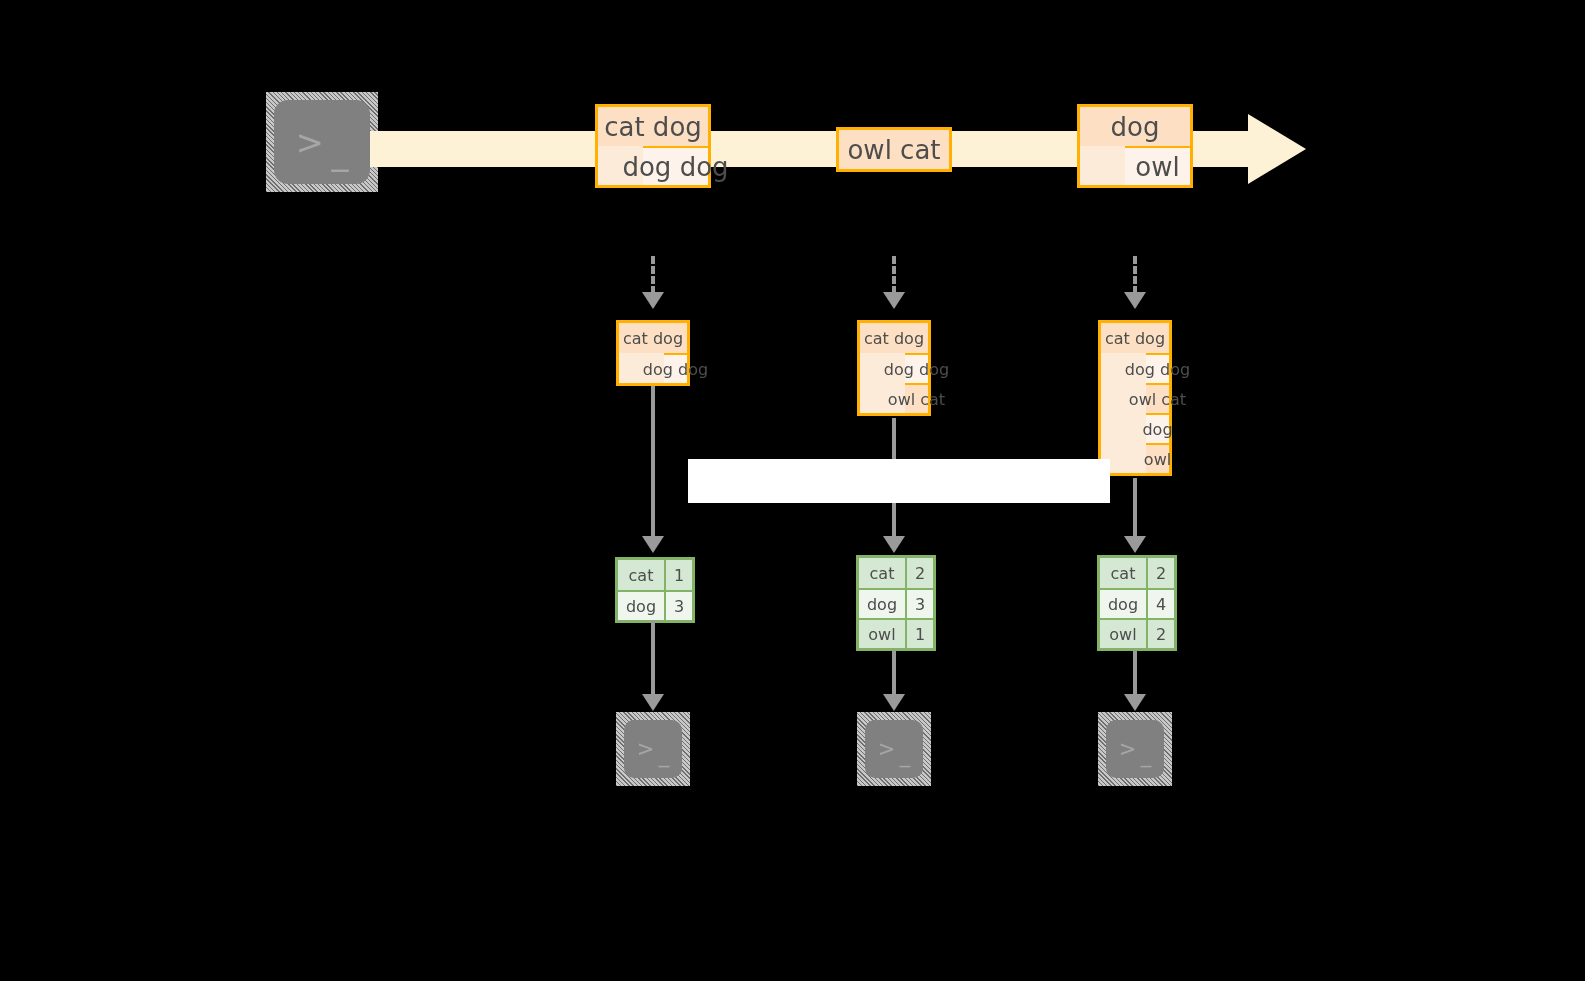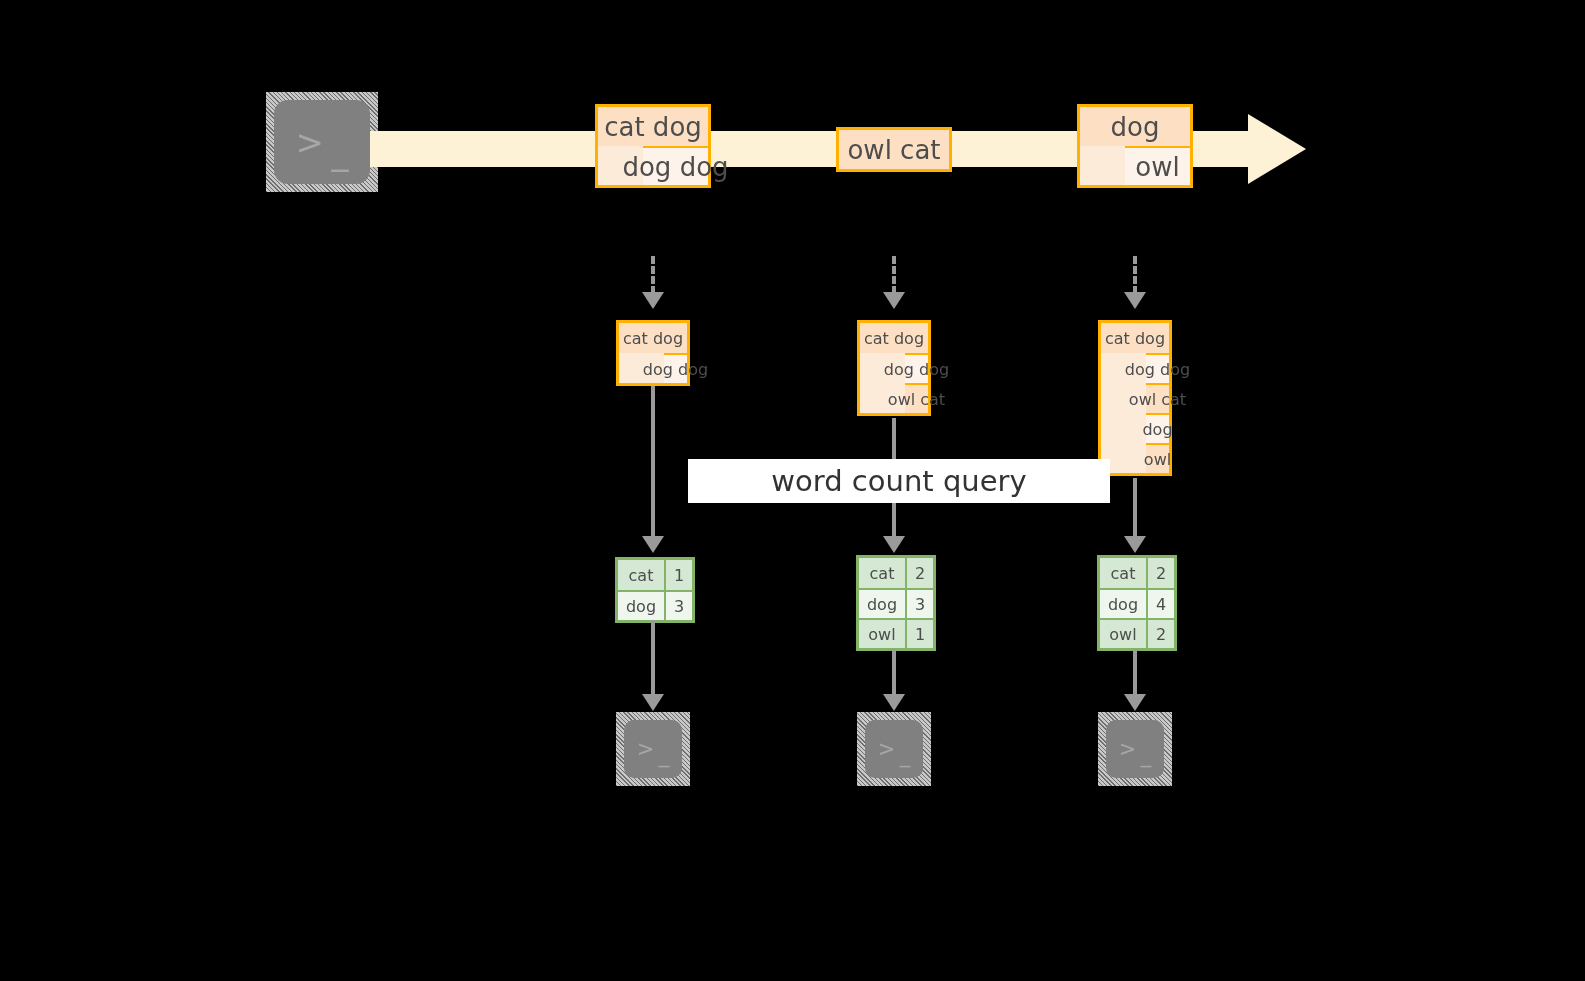--- a/index.html
+++ b/index.html
@@ -308,15 +308,14 @@
 
   <div class="terminal terminal-sm" style="left:1098px; top:712px;">
     <div class="tinner"></div>
     <div class="prompt">
       <span class="chev">&gt;</span>
       <span class="und">_</span>
     </div>
   </div>
 
   <div class="banner"></div>
-  <div class="banner-label">word count query</div>
 
 </div>
 
 </body></html>

